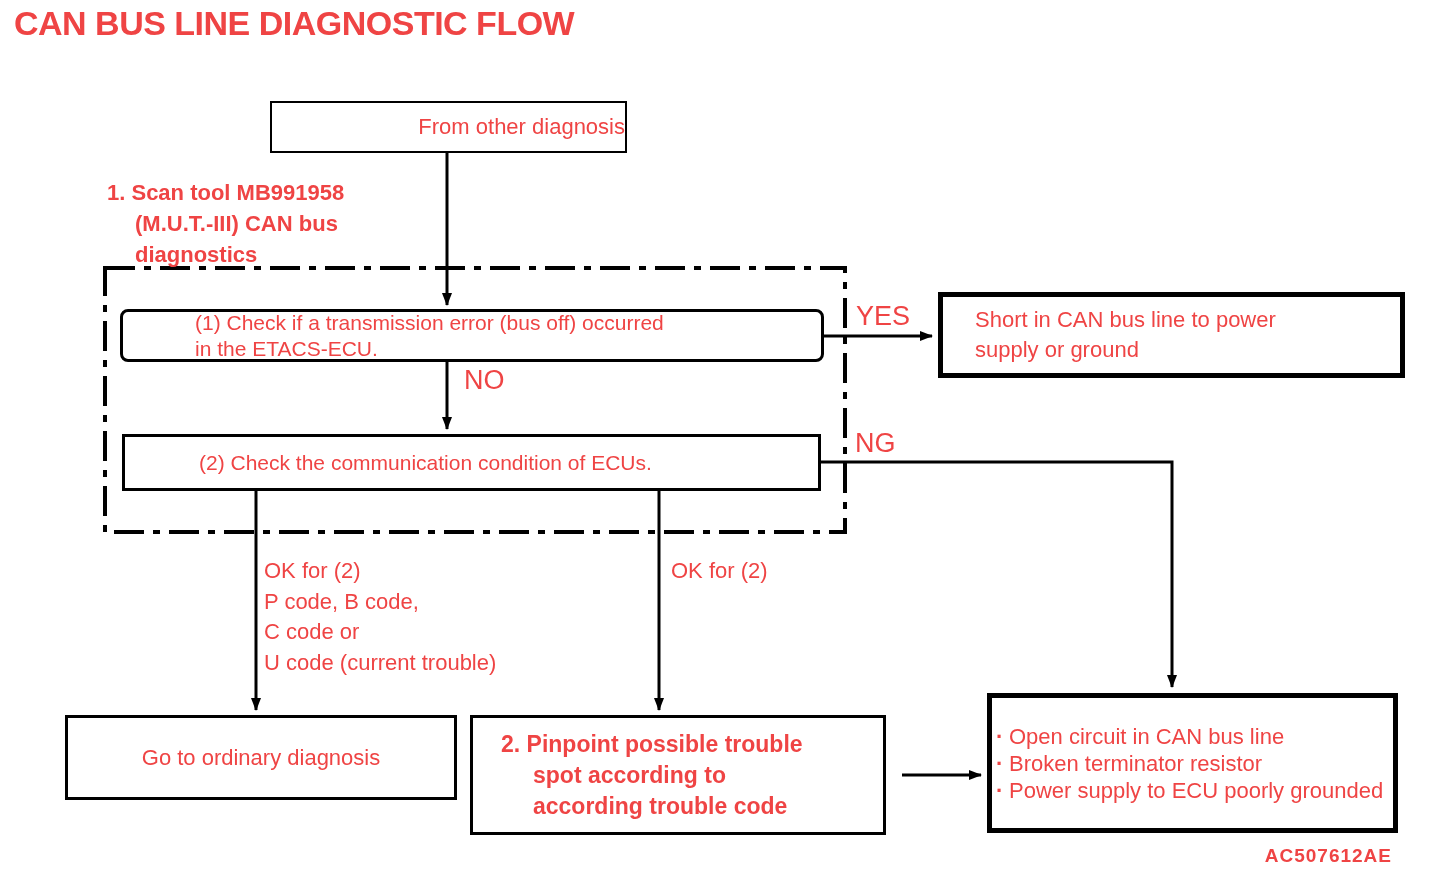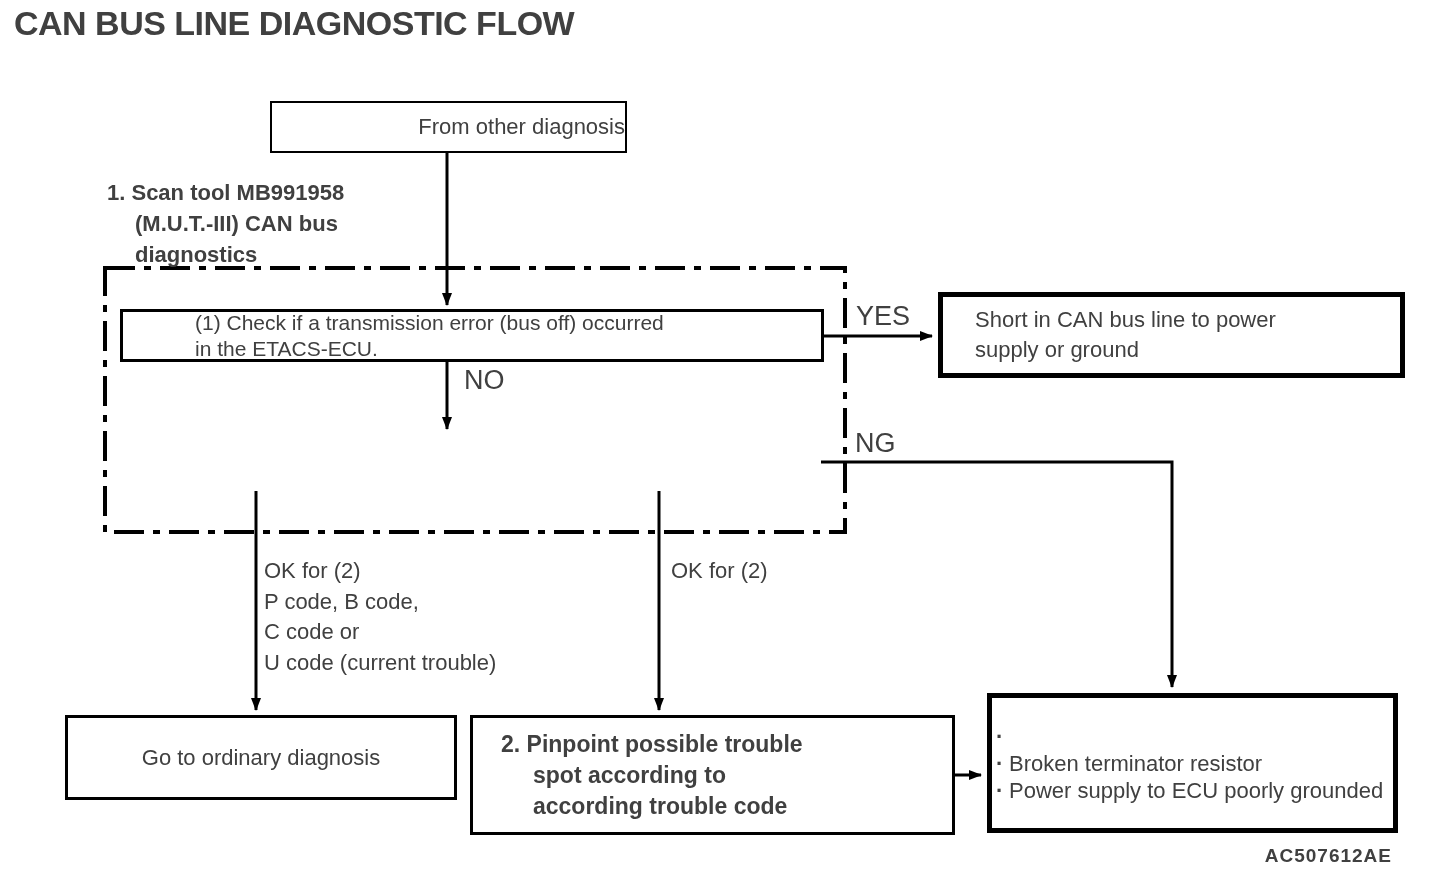--- a/index.html
+++ b/index.html
@@ -6,21 +6,21 @@
     margin: 0;
     padding: 0;
     background: #ffffff;
   }
   #canvas {
     position: relative;
     width: 1440px;
     height: 878px;
     background: #ffffff;
     font-family: "Liberation Sans", "DejaVu Sans", sans-serif;
-    color: #404040;
+    color: #ef4444;
     overflow: hidden;
   }
   #connectors {
     position: absolute;
     left: 0; top: 0;
     width: 1440px;
     height: 878px;
   }
   .abs { position: absolute; }
   .page-title {
@@ -45,40 +45,41 @@
     left: 270px; top: 101px; width: 357px; height: 52px;
     border-width: 2px;
     align-items: flex-end;
     font-size: 22px;
   }
   .step1-node {
     left: 120px; top: 309px; width: 704px; height: 53px;
     padding-left: 72px;
     font-size: 21px;
     line-height: 26px;
+    border-radius: 8px;
   }
   .step2-node {
     left: 122px; top: 434px; width: 699px; height: 57px;
     padding-left: 74px;
     font-size: 21px;
   }
   .short-node {
     left: 938px; top: 292px; width: 467px; height: 86px;
     border-width: 5px;
     padding-left: 32px;
     font-size: 22px;
     line-height: 30px;
   }
   .ordinary-node {
     left: 65px; top: 715px; width: 392px; height: 85px;
     align-items: center;
     font-size: 22px;
   }
   .pinpoint-node {
-    left: 470px; top: 715px; width: 485px; height: 120px;
+    left: 470px; top: 715px; width: 416px; height: 120px;
     font-size: 23px;
     font-weight: bold;
     line-height: 31px;
     padding-left: 60px;
   }
   .pinpoint-node .line { padding-left: 0; }
   .pinpoint-node .line.first { margin-left: -32px; }
   .open-node {
     left: 987px; top: 693px; width: 411px; height: 140px;
     border-width: 5px;
@@ -156,39 +157,43 @@
 
   <div class="node start-node">
     <div class="line">From other diagnosis</div>
   </div>
 
   <div class="node step1-node">
     <div class="line">(1) Check if a transmission error (bus off) occurred</div>
     <div class="line">in the ETACS-ECU.</div>
   </div>
 
+  <div class="node step2-node">
+    <div class="line">(2) Check the communication condition of ECUs.</div>
+  </div>
 
   <div class="node short-node">
     <div class="line">Short in CAN bus line to power</div>
     <div class="line">supply or ground</div>
   </div>
 
   <div class="node ordinary-node">
     <div class="line">Go to ordinary diagnosis</div>
   </div>
 
   <div class="node pinpoint-node">
     <div class="line first">2. Pinpoint possible trouble</div>
     <div class="line">spot according to</div>
     <div class="line">according trouble code</div>
   </div>
 
   <div class="node open-node">
     <div class="brow">
       <span class="bdot">·</span>
+      <span>Open circuit in CAN bus line</span>
     </div>
     <div class="brow">
       <span class="bdot">·</span>
       <span>Broken terminator resistor</span>
     </div>
     <div class="brow">
       <span class="bdot">·</span>
       <span>Power supply to ECU poorly grounded</span>
     </div>
   </div>

